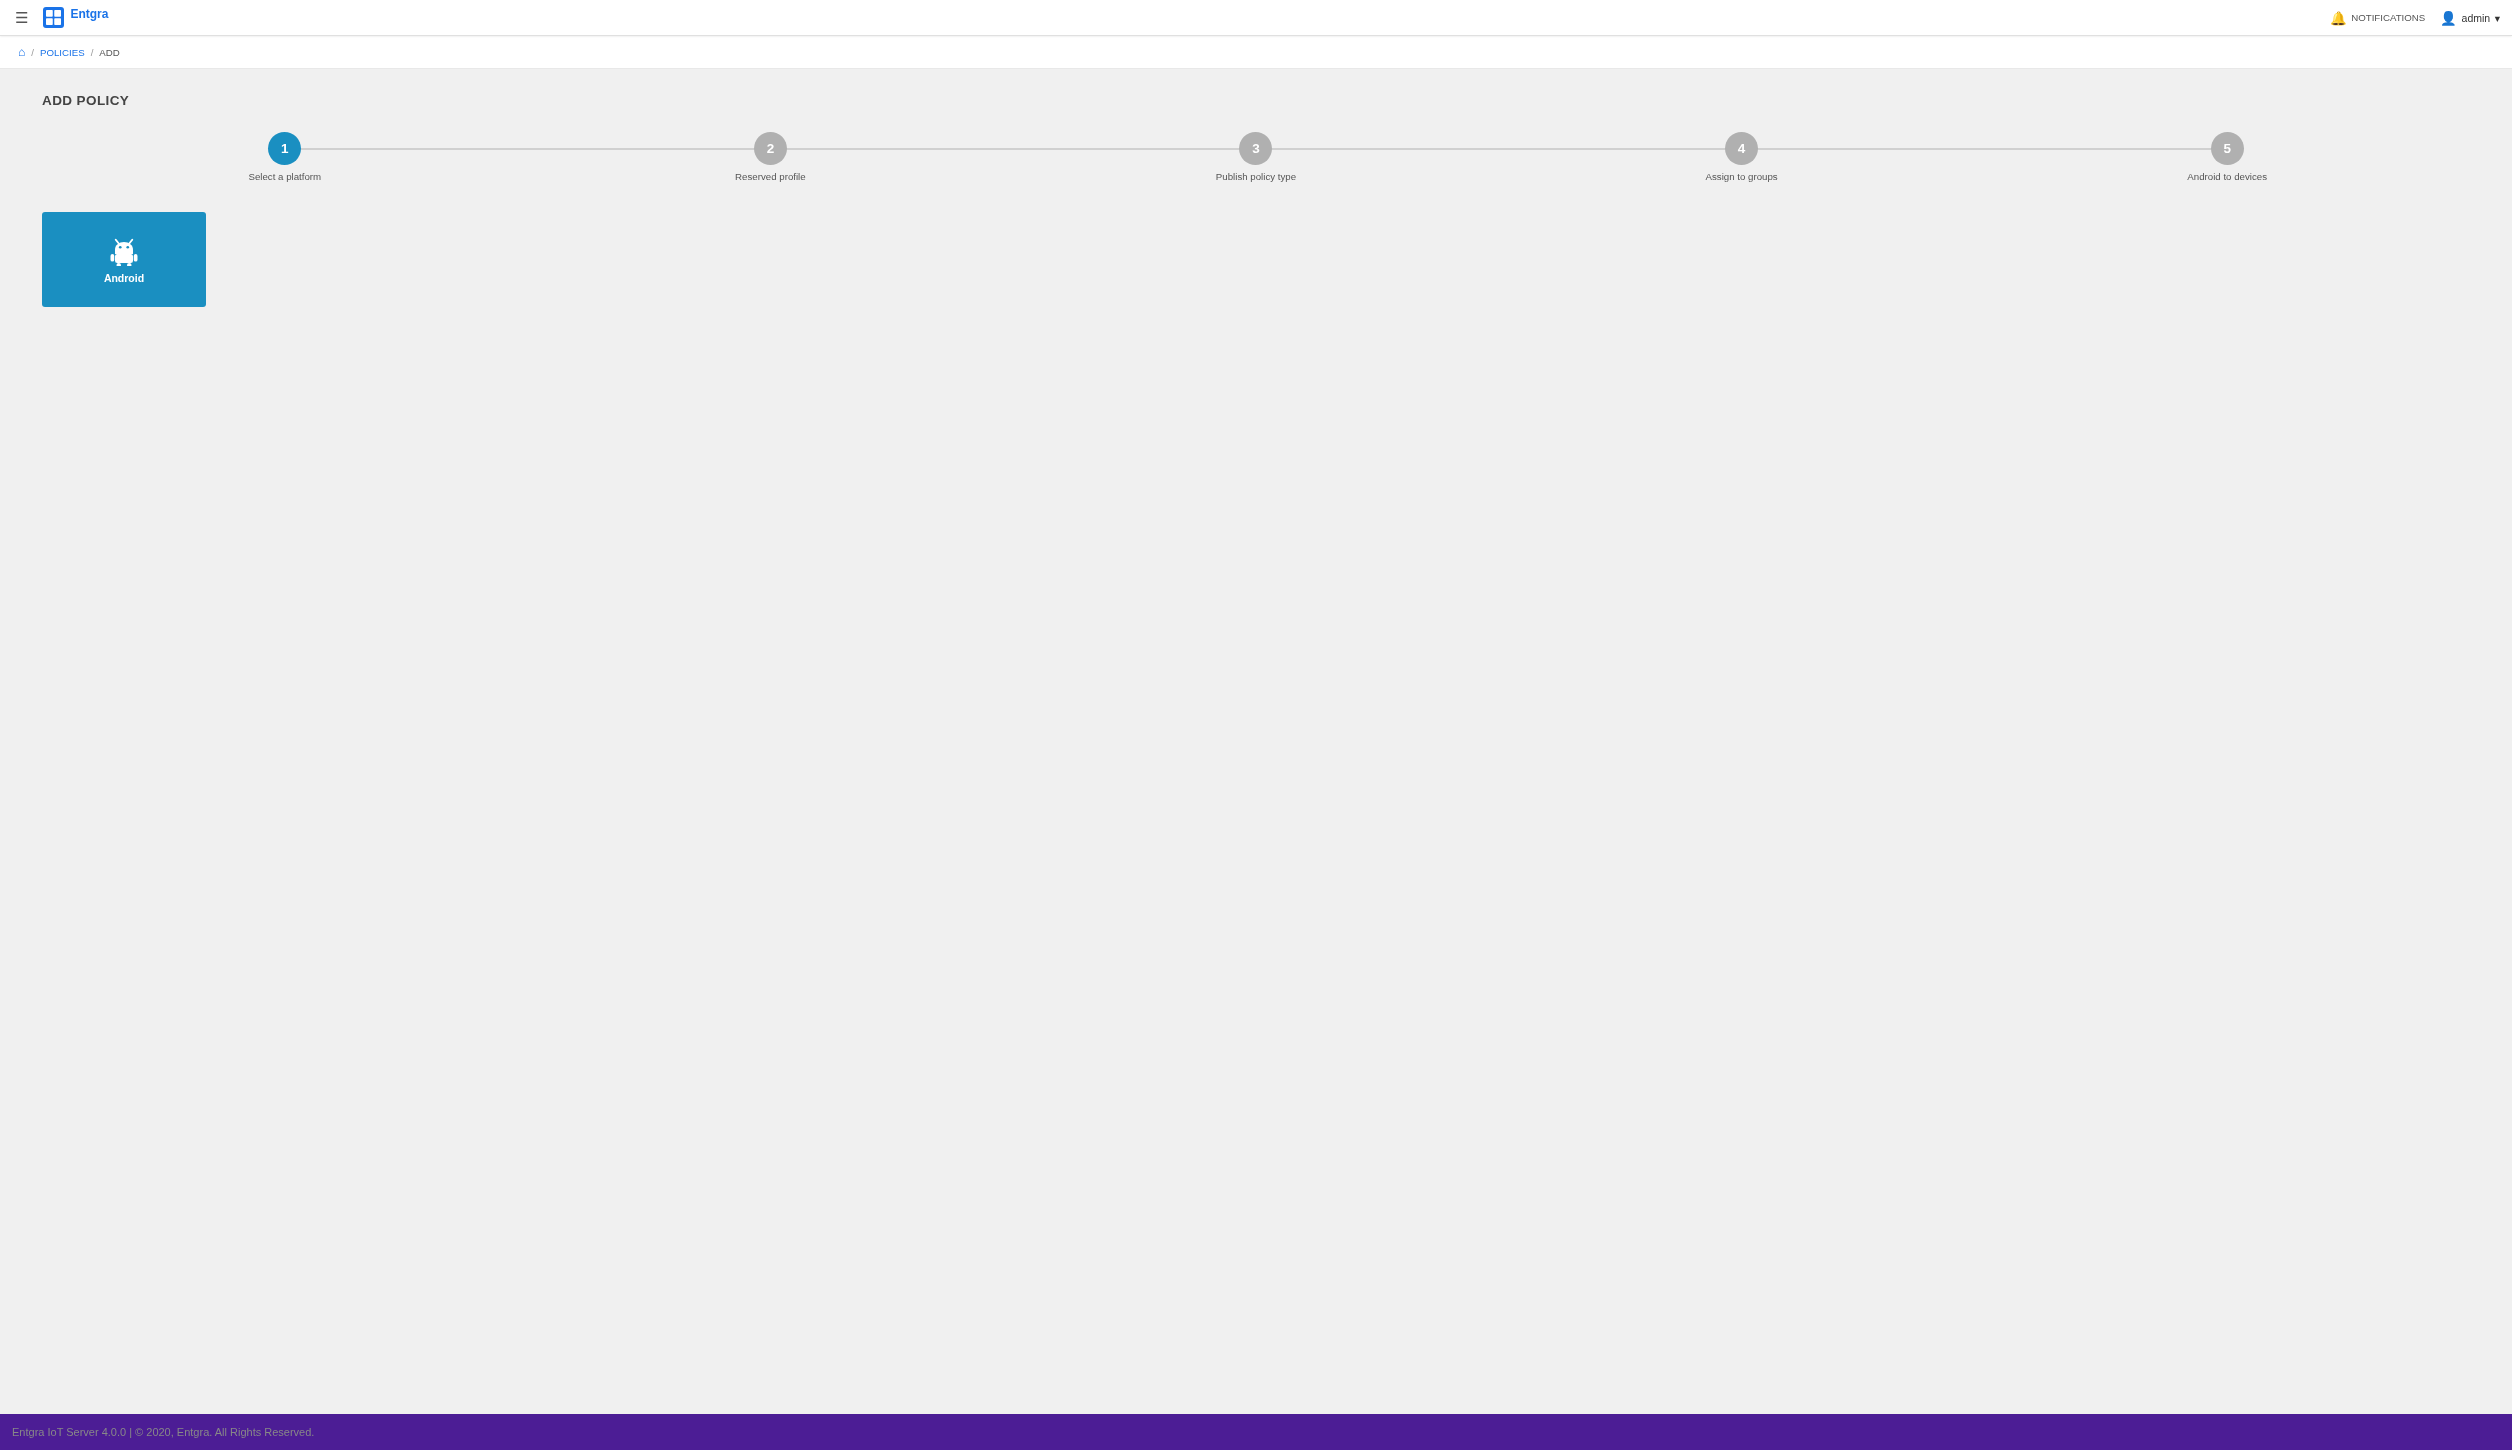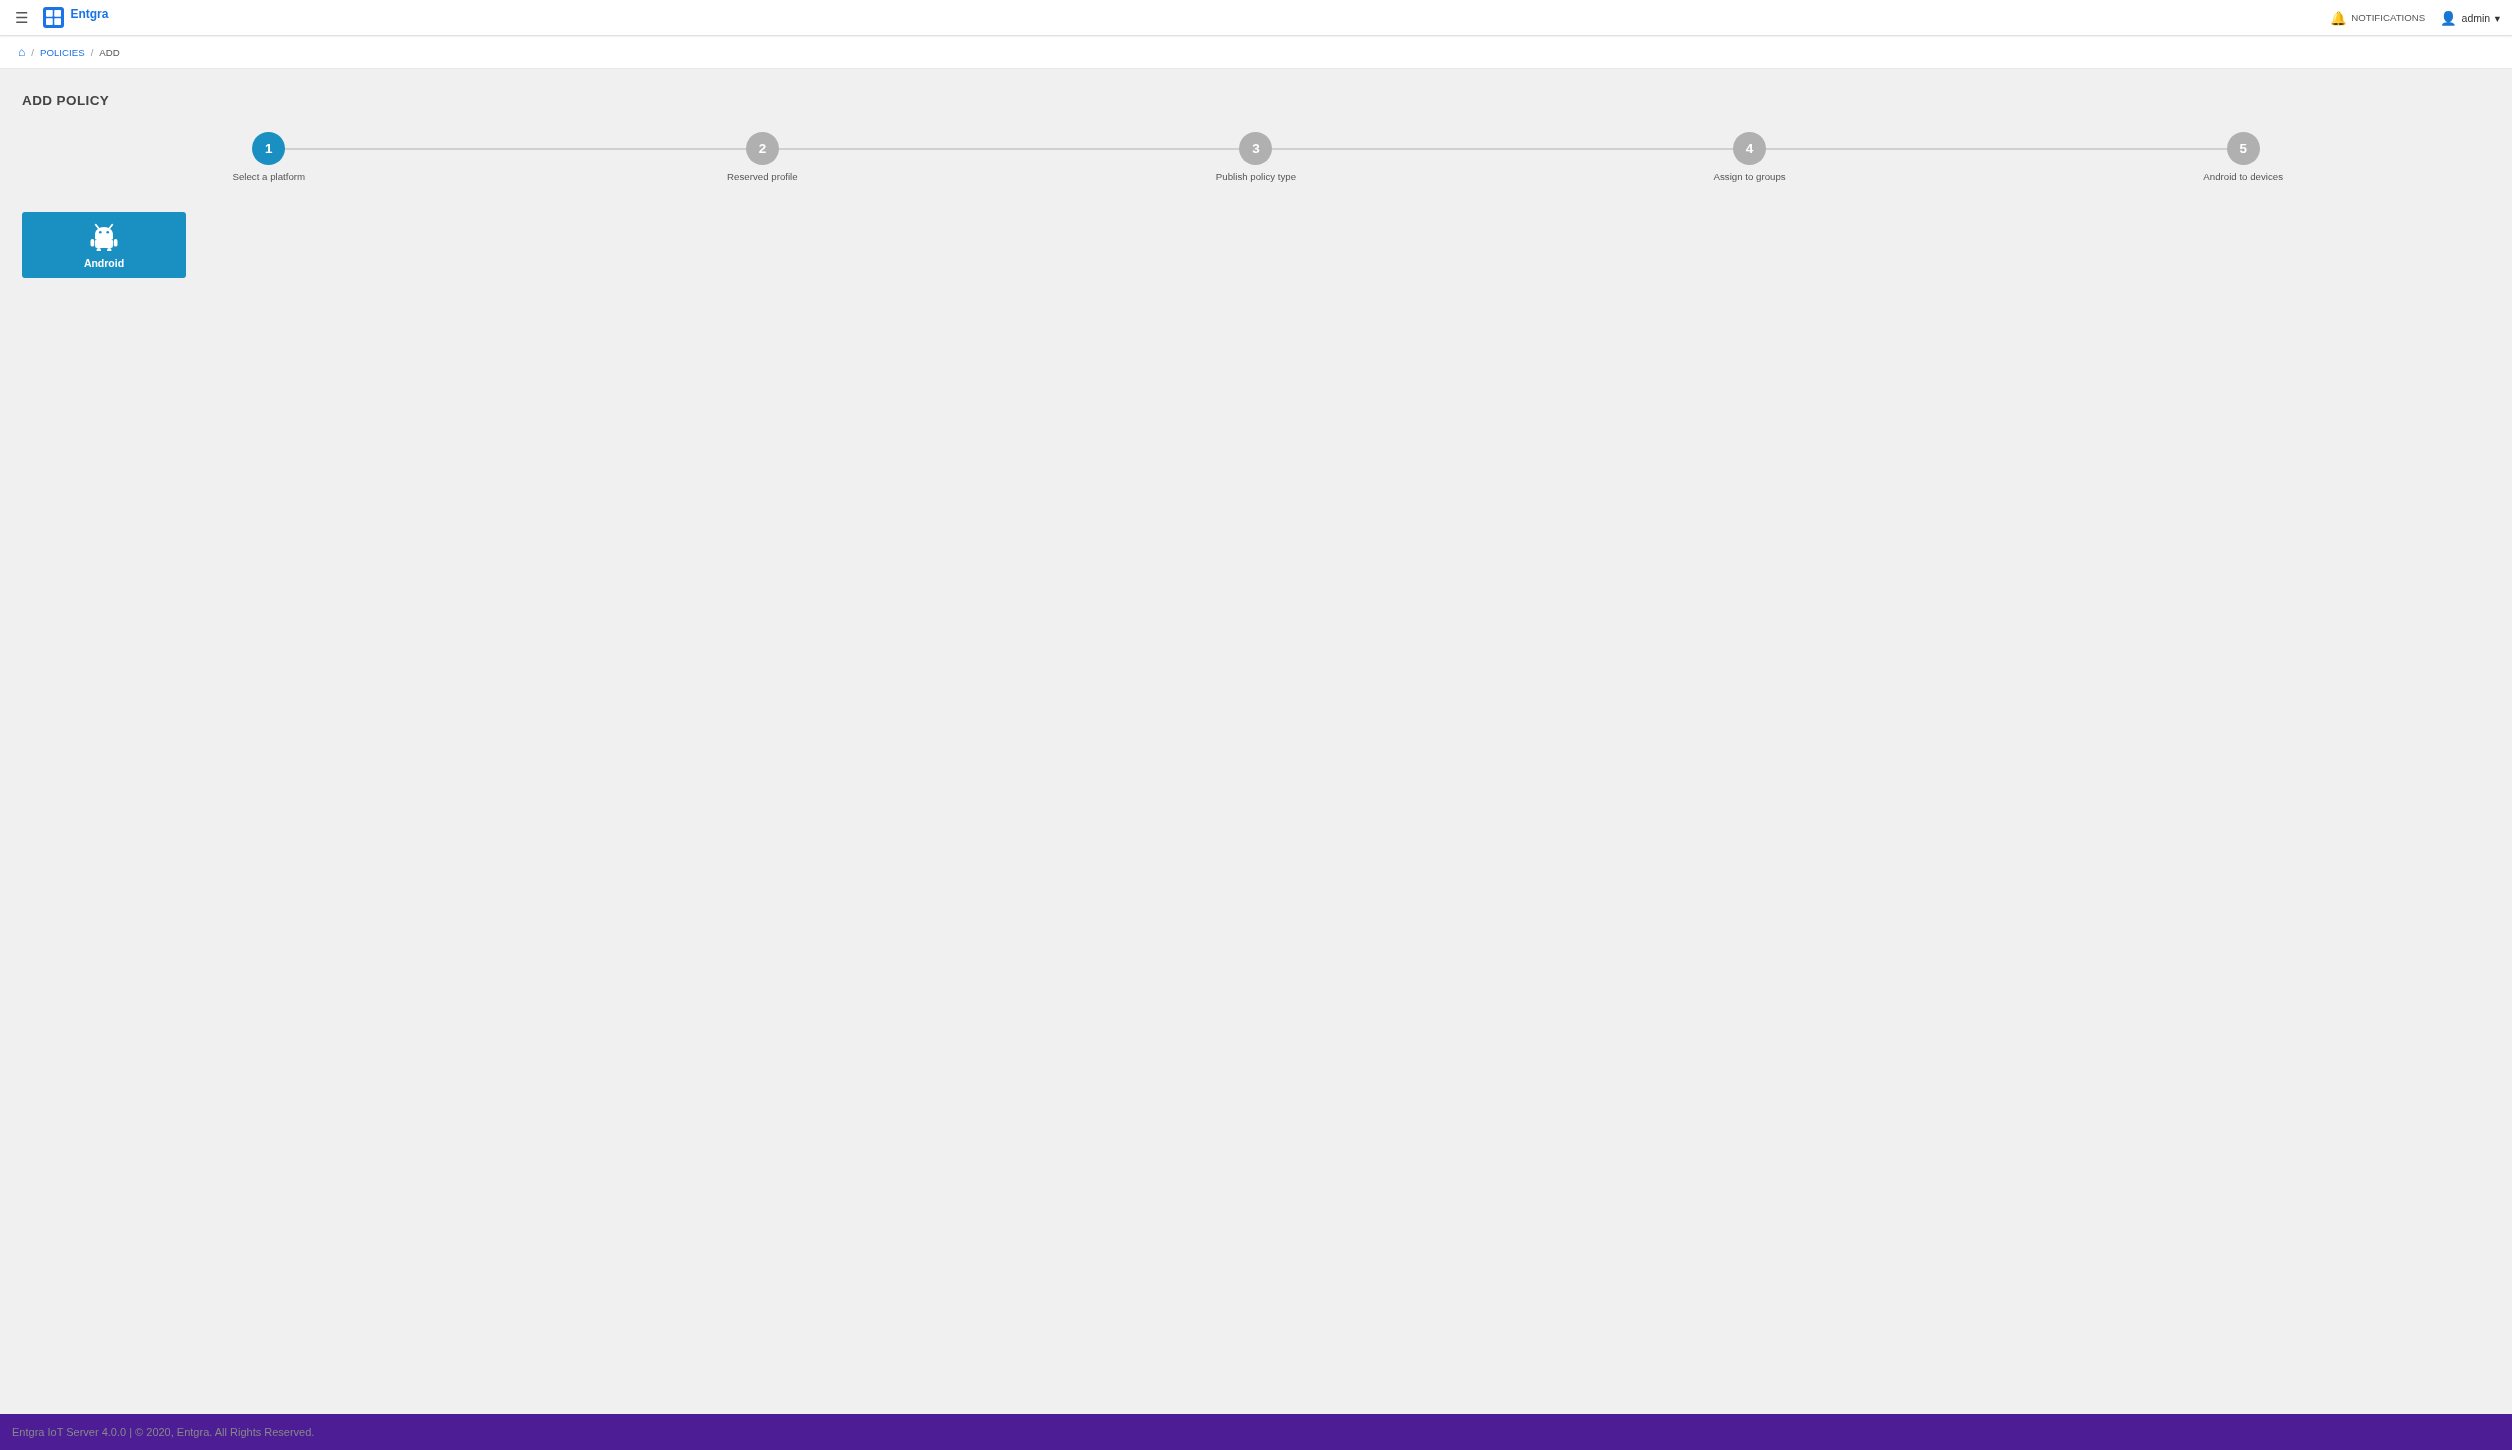--- a/index.html
+++ b/index.html
@@ -134,21 +134,21 @@
 
     .breadcrumb-current {
       color: #555;
       font-size: 9.7px;
       font-weight: 500;
     }
 
     
     .main-content {
       flex: 1;
-      padding: 24px 22px;
+      padding: 24px 42px;
     }
 
     .page-title {
       font-size: 13.5px;
       font-weight: 600;
       color: #444;
       letter-spacing: 0.4px;
       margin-bottom: 24px;
       text-transform: uppercase;
     }
@@ -220,21 +220,21 @@
 
     
     .platform-grid {
       display: flex;
       gap: 12px;
       flex-wrap: wrap;
     }
 
     .platform-card {
       width: 164px;
-      height: 66px;
+      height: 95px;
       border-radius: 3px;
       display: flex;
       flex-direction: column;
       align-items: center;
       justify-content: center;
       gap: 6px;
       cursor: pointer;
       transition: background-color 0.2s;
     }
 

